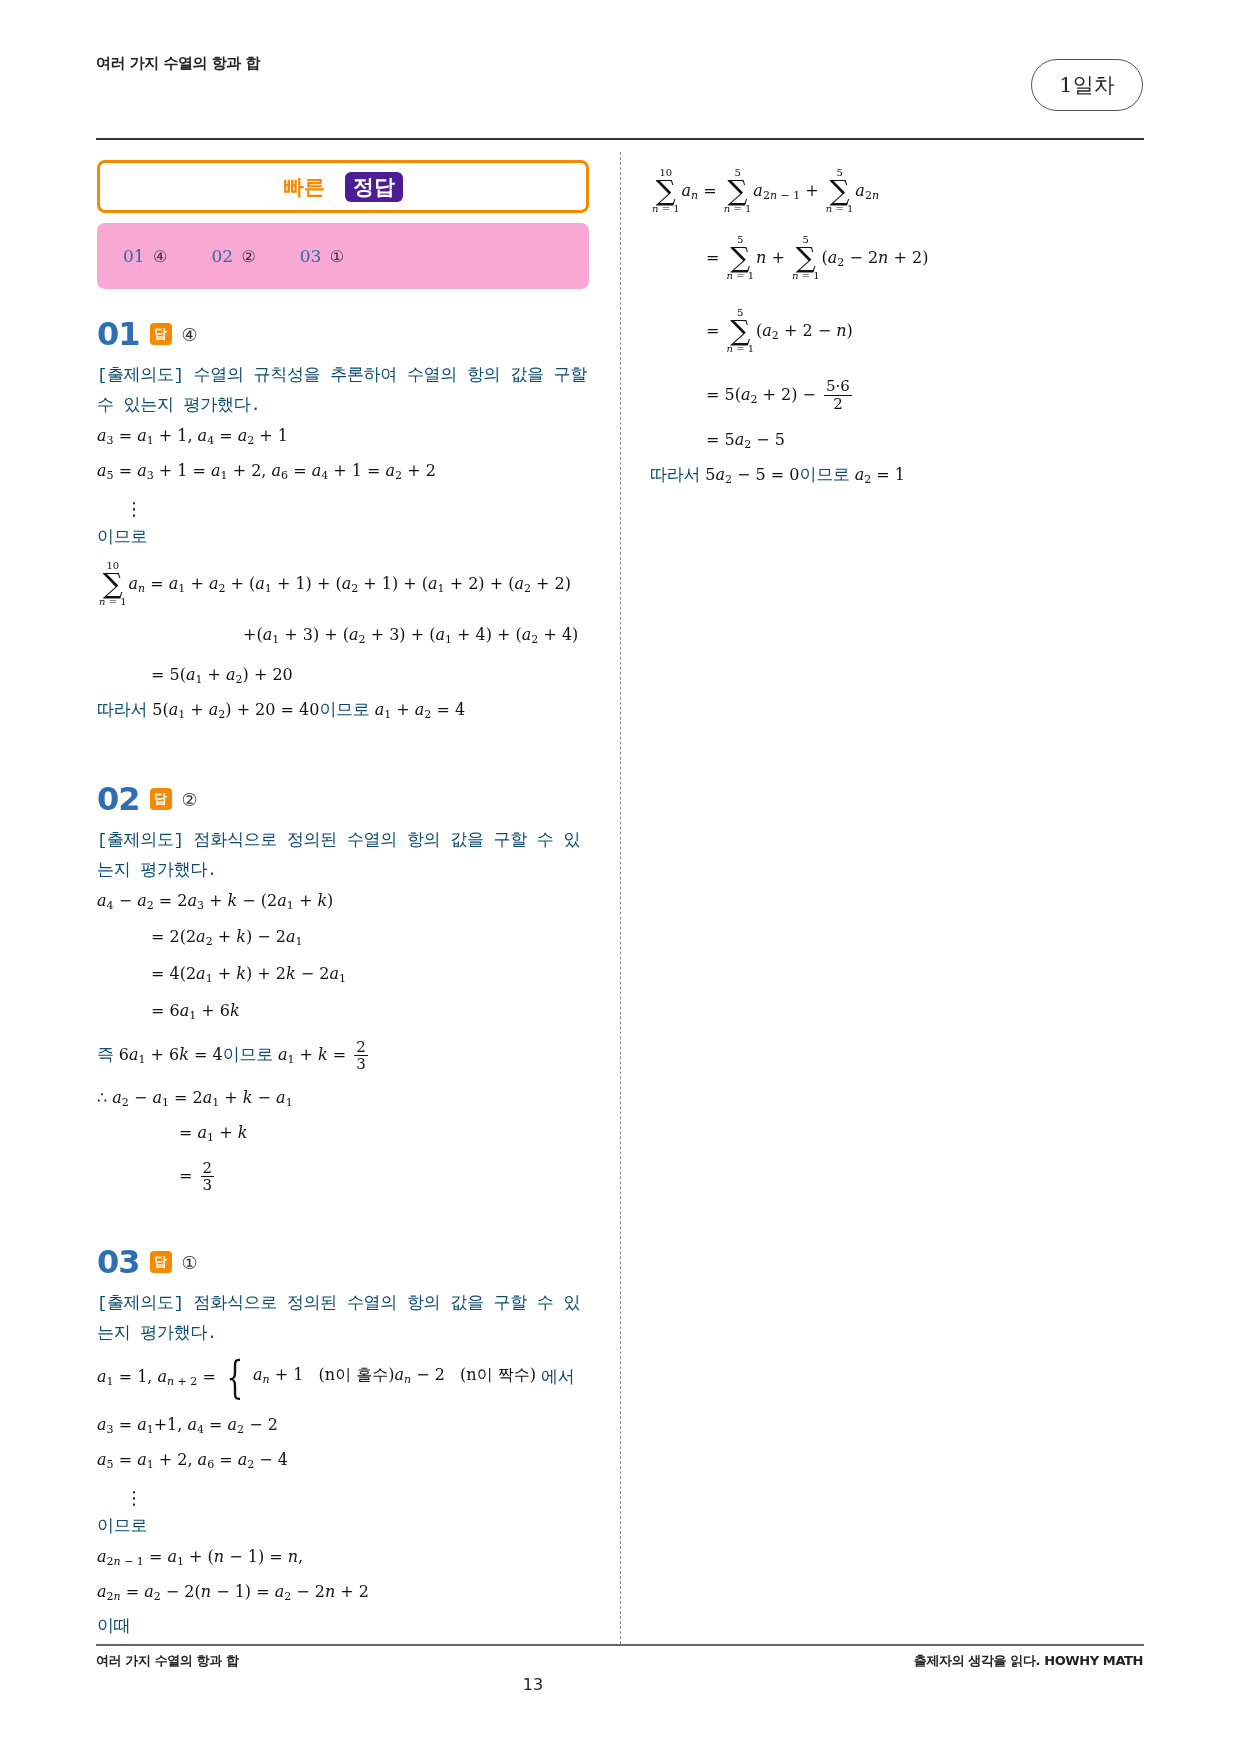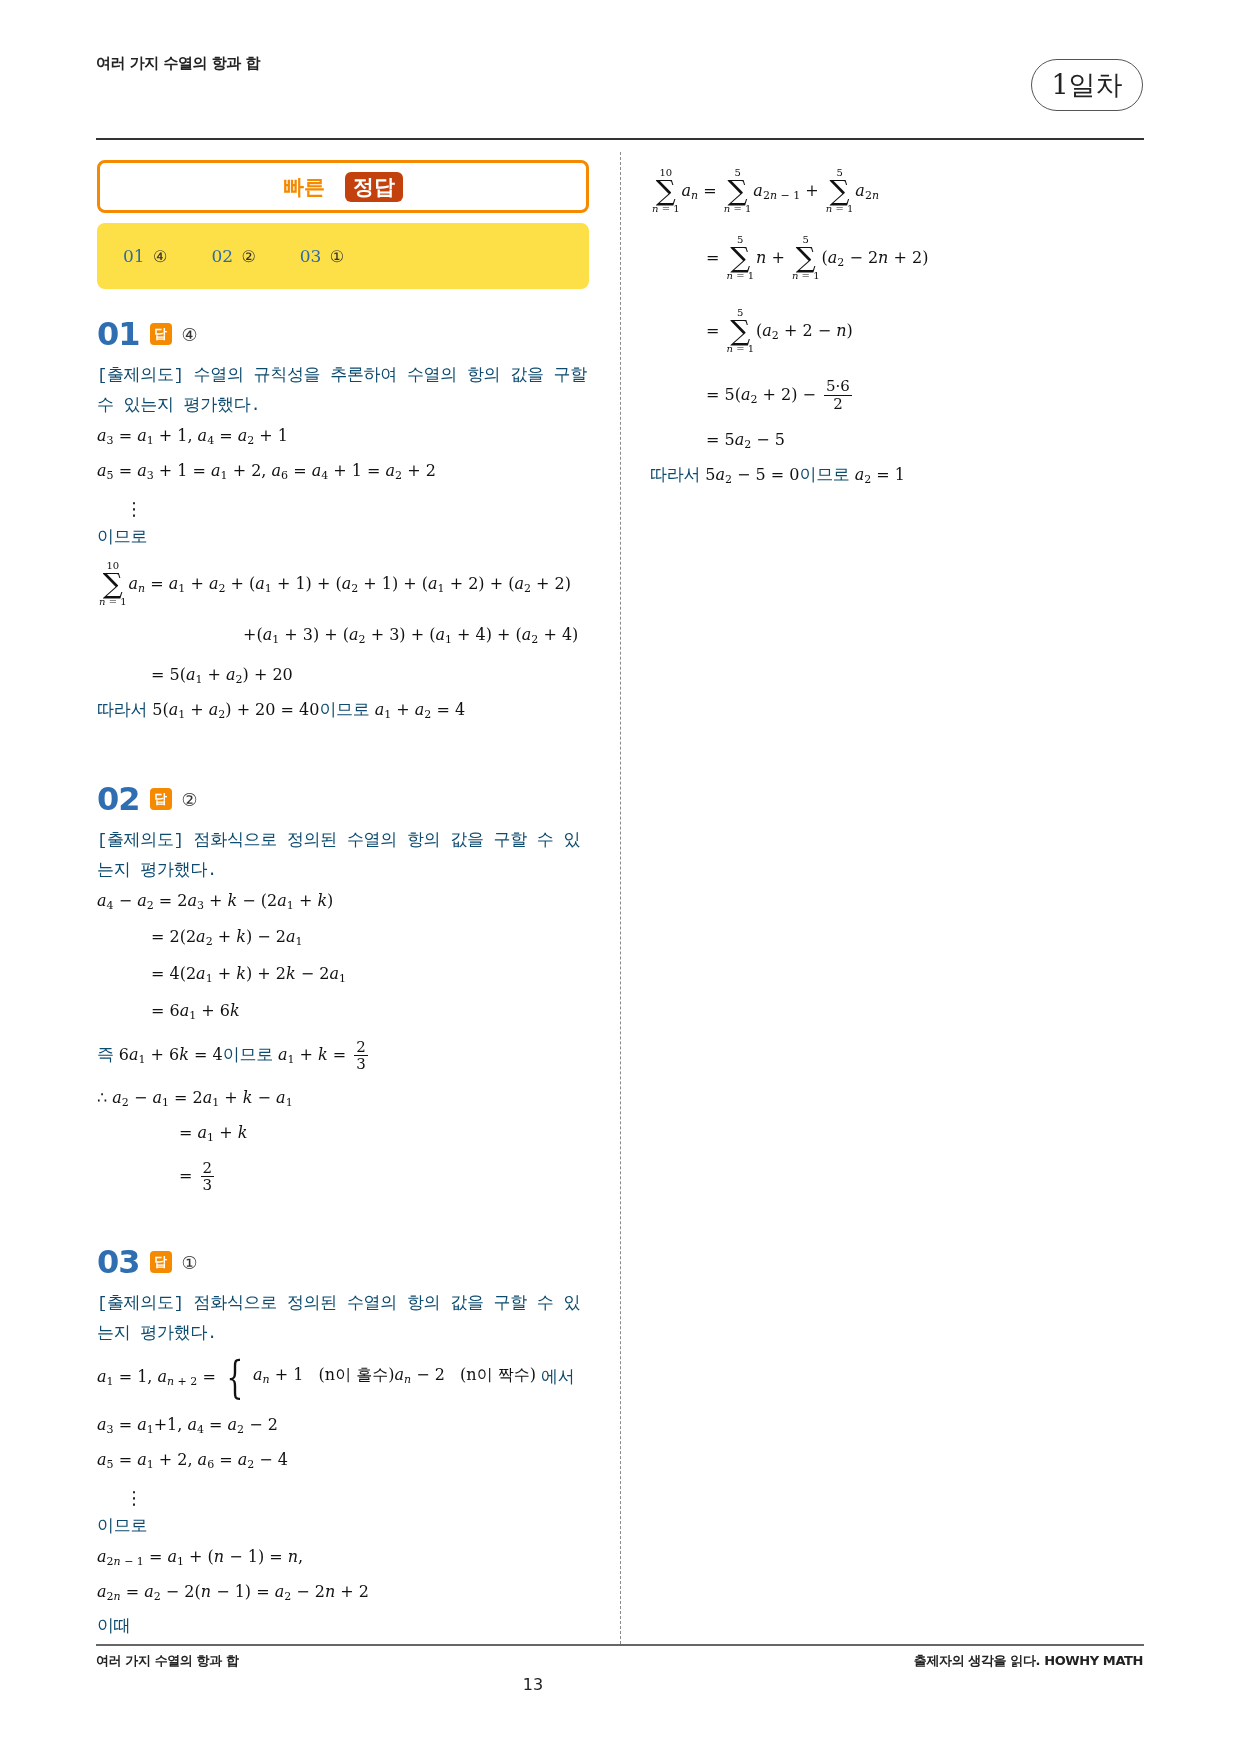--- a/index.html
+++ b/index.html
@@ -1,31 +1,31 @@
 <!DOCTYPE html>
 <html><head>
 <meta charset="utf-8">
 <style>
   * { box-sizing: border-box; margin: 0; padding: 0; }
   html, body { width: 1239px; height: 1754px; background: #ffffff; }
   body { position: relative; font-family: "DejaVu Sans", sans-serif; color: #222; overflow: hidden; }
 
   .hdr-title { position: absolute; left: 96px; top: 54px; font-size: 15px; font-weight: bold; letter-spacing: -0.5px; }
   .day-badge { position: absolute; left: 1031px; top: 59px; width: 112px; height: 52px; border: 1.5px solid #555; border-radius: 26px;
-               display: flex; align-items: center; justify-content: center; font-family: "DejaVu Serif", serif; font-size: 27px; }
+               display: flex; align-items: center; justify-content: center; font-family: "DejaVu Serif", serif; font-size: 21px; }
   .top-rule { position: absolute; left: 96px; top: 138px; width: 1048px; height: 2px; background: #333; }
   .col-divider { position: absolute; left: 620px; top: 152px; height: 1492px; border-left: 1.5px dashed #8a8a8a; }
 
   .left-col { position: absolute; left: 97px; top: 160px; width: 492px; }
   .right-col { position: absolute; left: 650px; top: 160px; width: 490px; }
 
   .quick-box { height: 53px; border: 3px solid #f58a00; border-radius: 8px; display: flex; align-items: center; justify-content: center; gap: 20px; }
   .quick-lbl { color: #f58a00; font-weight: bold; font-size: 21px; }
-  .quick-pill { background: #c2410c; color: #fff; font-weight: bold; font-size: 21px; padding: 1px 8px; border-radius: 6px; }
-  .quick-ans { margin-top: 10px; height: 66px; background: #fde047; border-radius: 8px; display: flex; align-items: center; padding-left: 26px; gap: 44px; }
+  .quick-pill { background: #4c1d95; color: #fff; font-weight: bold; font-size: 21px; padding: 1px 8px; border-radius: 6px; }
+  .quick-ans { margin-top: 10px; height: 66px; background: #f9a8d4; border-radius: 8px; display: flex; align-items: center; padding-left: 26px; gap: 44px; }
   .qa-item { font-family: "DejaVu Serif", serif; font-size: 17px; color: #2f6aa8; }
   .qa-item .circ { color: #333; font-size: 16px; margin-left: 3px; }
 
   .prob-head { display: flex; align-items: center; gap: 10px; }
   .prob-num { font-size: 32px; font-weight: bold; color: #2e6eb1; letter-spacing: -1px; }
   .dap { background: #f58a00; color: #fff; font-size: 13px; font-weight: bold; width: 22px; height: 22px; border-radius: 4px;
          display: inline-flex; align-items: center; justify-content: center; }
   .prob-ans { font-size: 18px; color: #333; }
 
   .txt { font-size: 17px; line-height: 30px; color: #0c4a6e; letter-spacing: -0.3px; font-family: Liberation Mono, monospace; }

